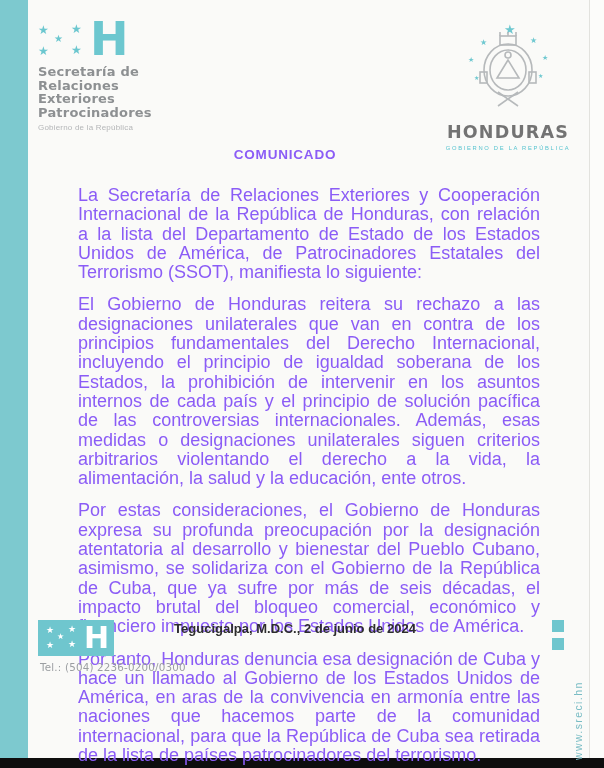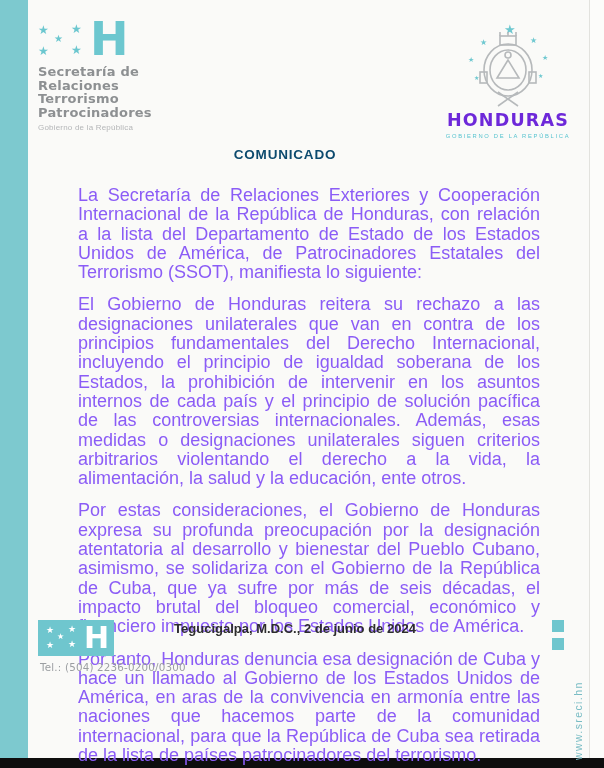--- a/index.html
+++ b/index.html
@@ -32,26 +32,26 @@
     font-size:46px;color:#6cc7cf;line-height:1;letter-spacing:0;
   }
   .org-name{margin-top:3px;font-family:"DejaVu Sans", sans-serif;font-weight:bold;
     font-size:13px;line-height:13.5px;color:#8d9092;letter-spacing:.2px;}
   .org-tagline{margin-top:4px;font-size:8px;color:#b4b6b8;letter-spacing:.2px;}
 
   
   .hdr-right{position:absolute;left:440px;top:22px;width:136px;text-align:center;}
   .coat{display:block;margin:0 auto;}
   .country{font-family:"DejaVu Sans", sans-serif;font-weight:bold;
-    font-size:17.5px;color:#6d28d9;letter-spacing:1.2px;margin-top:2px;}
+    font-size:17.5px;color:#737373;letter-spacing:1.2px;margin-top:14px;}
   .country-tagline{font-size:5.8px;color:#57c3cf;letter-spacing:1.7px;margin-top:3px;}
 
   
   .doc-title{position:absolute;left:0;top:147px;width:570px;text-align:center;
-    font-size:13.5px;font-weight:bold;letter-spacing:.8px;color:#0c4a6e;}
+    font-size:13.5px;font-weight:bold;letter-spacing:.8px;color:#8b5cf6;}
   .doc-body{position:absolute;left:78px;top:186px;width:462px;
     font-size:18px;line-height:19.3px;color:#8b5cf6;text-align:justify;}
   .doc-body p{margin:0 0 13px 0;}
   .dateline{position:absolute;left:0;top:621px;width:590px;text-align:center;
     font-size:13px;font-weight:bold;color:#2d2d2d;}
 
   
   .ft-logo{position:absolute;left:38px;top:620px;width:76px;height:36px;background:#6fc6ce;}
   .ft-logo .st{position:absolute;color:#ffffff;line-height:1;}
   .fs1{left:8px;top:6px;font-size:9px;}
@@ -85,21 +85,21 @@
         <span class="st st2">★</span>
         <span class="st st3">★</span>
         <span class="st st4">★</span>
         <span class="st st5">★</span>
       </span>
       <span class="logo-h">H</span>
     </div>
     <div class="org-name">
       <div>Secretaría de</div>
       <div>Relaciones</div>
-      <div>Terrorismo</div>
+      <div>Exteriores</div>
       <div>Patrocinadores</div>
     </div>
     <div class="org-tagline">Gobierno de la República</div>
   </div>
 
   <div class="hdr-right">
     <svg class="coat" width="116" height="86" viewBox="0 0 116 86">
       <g fill="#6fc8d0" font-family="DejaVu Sans, sans-serif">
         <text x="54" y="12" font-size="13">★</text>
         <text x="30" y="23" font-size="8">★</text>

